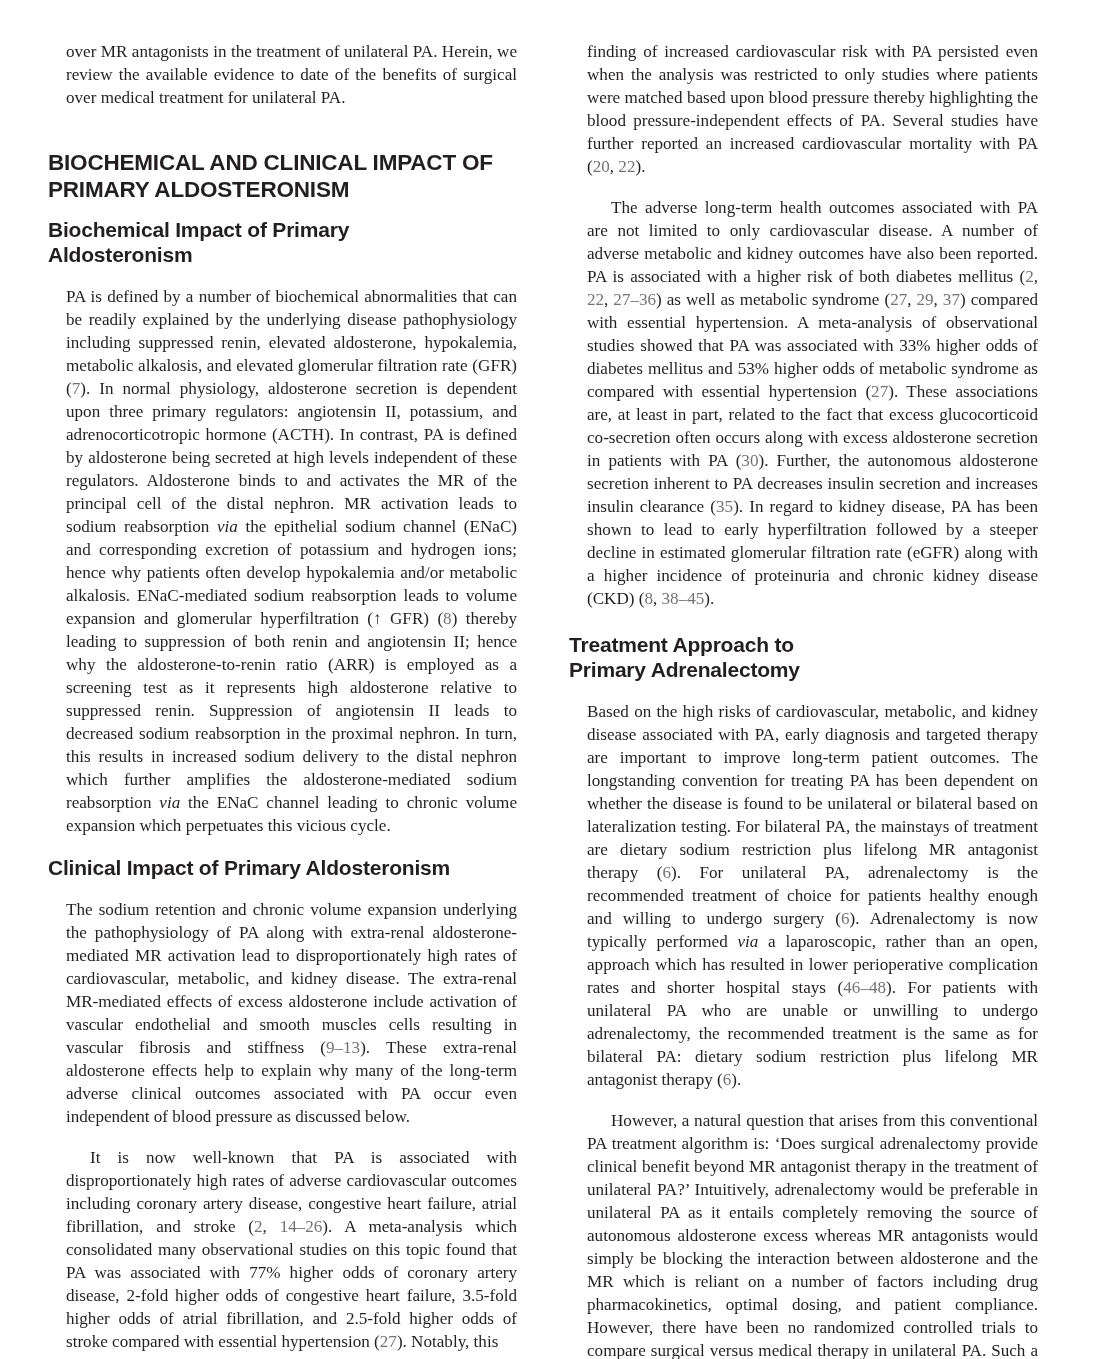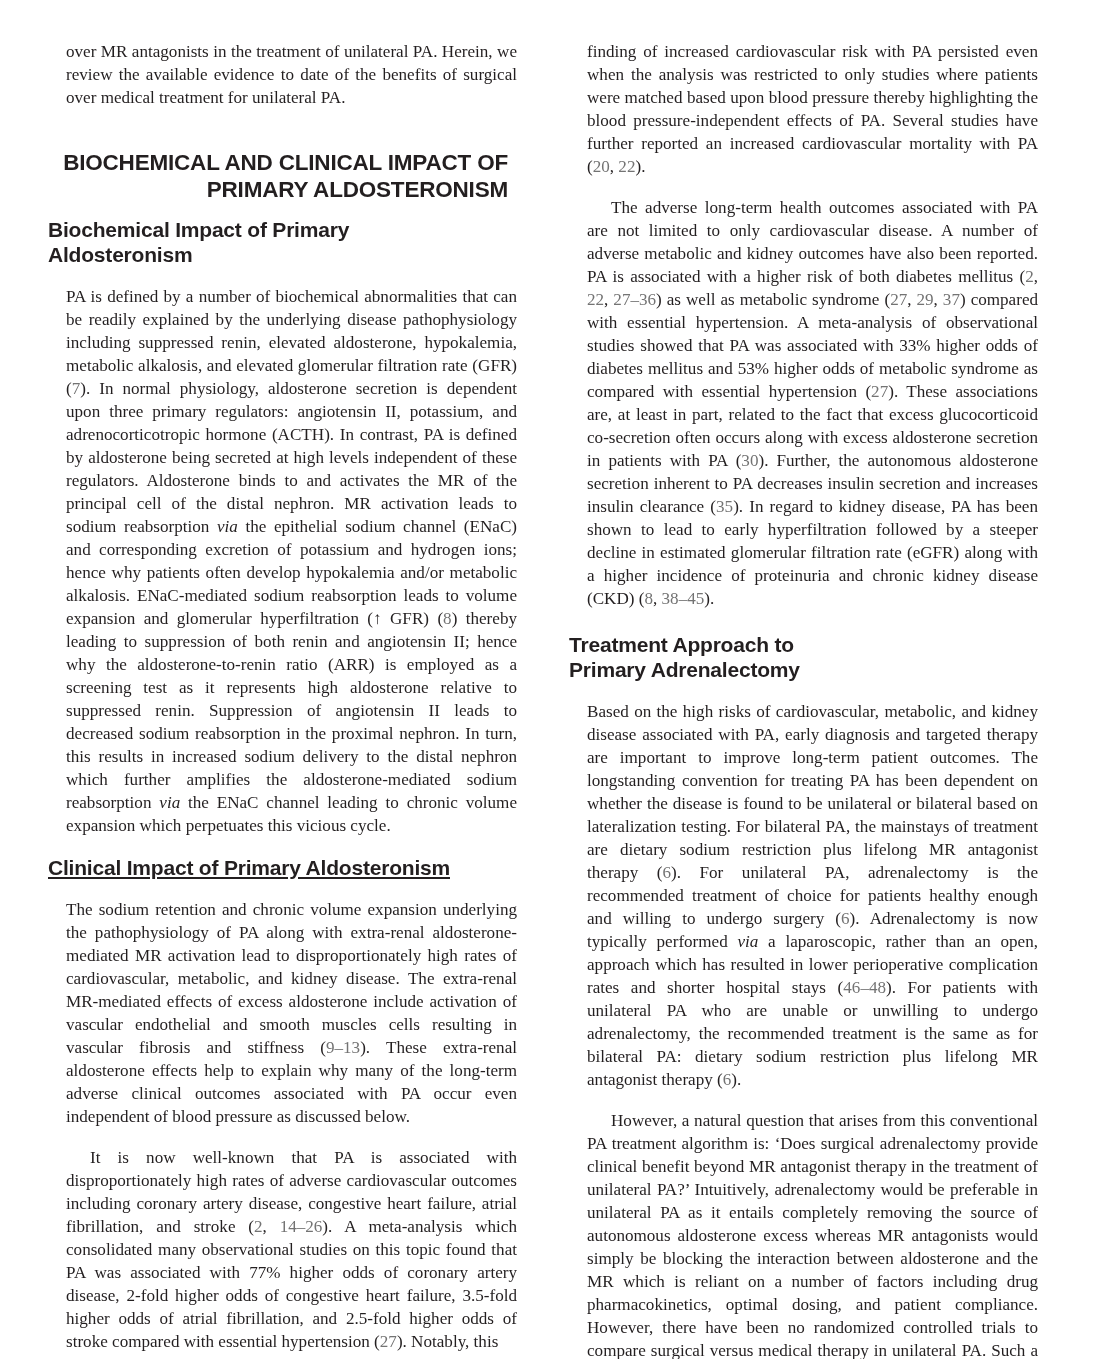--- a/index.html
+++ b/index.html
@@ -4,35 +4,35 @@
 <style>
   html, body { margin: 0; padding: 0; background: #ffffff; }
   body { width: 1100px; height: 1359px; position: relative; overflow: hidden; color: #231f20; }
   .col { position: absolute; top: 22px; width: 487px; font-family: "Liberation Serif", serif; font-size: 17.1px; line-height: 23px; text-align: justify; }
   .col-left { left: 48px; }
   .col-right { left: 569px; }
   p { margin: 18px; }
   p.indent { text-indent: 24px; }
   .cite { color: #737373; }
   .it { font-style: italic; }
-  h2.section { font-family: "Liberation Sans", sans-serif; font-weight: bold; font-size: 22.5px; line-height: 27px; margin: 0; text-align: right; letter-spacing: -0.2px; }
+  h2.section { font-family: "Liberation Sans", sans-serif; font-weight: bold; font-size: 22.5px; line-height: 27px; margin: 0; text-align: left; letter-spacing: -0.2px; }
   h3.sub { font-family: "Liberation Sans", sans-serif; font-weight: bold; font-size: 21px; line-height: 25px; margin: 0; text-align: left; letter-spacing: -0.2px; }
 </style>
 </head>
 <body>
 
 <div class="col col-left">
   <p><span>over MR antagonists in the treatment of unilateral PA. Herein, we review the available evidence to date of the benefits of surgical over medical treatment for unilateral PA.</span></p>
 
   <h2 class="section" style="margin-top:40px; width:460px;">BIOCHEMICAL AND CLINICAL IMPACT OF PRIMARY ALDOSTERONISM</h2>
 
   <h3 class="sub" style="margin-top:14px; width:380px;">Biochemical Impact of Primary Aldosteronism</h3>
   <p><span>PA is defined by a number of biochemical abnormalities that can be readily explained by the underlying disease pathophysiology including suppressed renin, elevated aldosterone, hypokalemia, metabolic alkalosis, and elevated glomerular filtration rate (GFR) (</span><span class="cite">7</span><span>). In normal physiology, aldosterone secretion is dependent upon three primary regulators: angiotensin II, potassium, and adrenocorticotropic hormone (ACTH). In contrast, PA is defined by aldosterone being secreted at high levels independent of these regulators. Aldosterone binds to and activates the MR of the principal cell of the distal nephron. MR activation leads to sodium reabsorption </span><span class="it">via</span><span> the epithelial sodium channel (ENaC) and corresponding excretion of potassium and hydrogen ions; hence why patients often develop hypokalemia and/or metabolic alkalosis. ENaC-mediated sodium reabsorption leads to volume expansion and glomerular hyperfiltration (↑ GFR) (</span><span class="cite">8</span><span>) thereby leading to suppression of both renin and angiotensin II; hence why the aldosterone-to-renin ratio (ARR) is employed as a screening test as it represents high aldosterone relative to suppressed renin. Suppression of angiotensin II leads to decreased sodium reabsorption in the proximal nephron. In turn, this results in increased sodium delivery to the distal nephron which further amplifies the aldosterone-mediated sodium reabsorption </span><span class="it">via</span><span> the ENaC channel leading to chronic volume expansion which perpetuates this vicious cycle.</span></p>
 
-  <h3 class="sub" style="margin-top:18px;text-decoration:underline;">Clinical Impact of Primary Aldosteronism</h3>
+  <h3 class="sub" style="margin-top:18px;">Clinical Impact of Primary Aldosteronism</h3>
   <p><span>The sodium retention and chronic volume expansion underlying the pathophysiology of PA along with extra-renal aldosterone-mediated MR activation lead to disproportionately high rates of cardiovascular, metabolic, and kidney disease. The extra-renal MR-mediated effects of excess aldosterone include activation of vascular endothelial and smooth muscles cells resulting in vascular fibrosis and stiffness (</span><span class="cite">9–13</span><span>). These extra-renal aldosterone effects help to explain why many of the long-term adverse clinical outcomes associated with PA occur even independent of blood pressure as discussed below.</span></p>
   <p class="indent"><span>It is now well-known that PA is associated with disproportionately high rates of adverse cardiovascular outcomes including coronary artery disease, congestive heart failure, atrial fibrillation, and stroke (</span><span class="cite">2</span><span>, </span><span class="cite">14–26</span><span>). A meta-analysis which consolidated many observational studies on this topic found that PA was associated with 77% higher odds of coronary artery disease, 2-fold higher odds of congestive heart failure, 3.5-fold higher odds of atrial fibrillation, and 2.5-fold higher odds of stroke compared with essential hypertension (</span><span class="cite">27</span><span>). Notably, this</span></p>
 </div>
 
 <div class="col col-right">
   <p><span>finding of increased cardiovascular risk with PA persisted even when the analysis was restricted to only studies where patients were matched based upon blood pressure thereby highlighting the blood pressure-independent effects of PA. Several studies have further reported an increased cardiovascular mortality with PA (</span><span class="cite">20</span><span>, </span><span class="cite">22</span><span>).</span></p>
   <p class="indent"><span>The adverse long-term health outcomes associated with PA are not limited to only cardiovascular disease. A number of adverse metabolic and kidney outcomes have also been reported. PA is associated with a higher risk of both diabetes mellitus (</span><span class="cite">2</span><span>, </span><span class="cite">22</span><span>, </span><span class="cite">27–36</span><span>) as well as metabolic syndrome (</span><span class="cite">27</span><span>, </span><span class="cite">29</span><span>, </span><span class="cite">37</span><span>) compared with essential hypertension. A meta-analysis of observational studies showed that PA was associated with 33% higher odds of diabetes mellitus and 53% higher odds of metabolic syndrome as compared with essential hypertension (</span><span class="cite">27</span><span>). These associations are, at least in part, related to the fact that excess glucocorticoid co-secretion often occurs along with excess aldosterone secretion in patients with PA (</span><span class="cite">30</span><span>). Further, the autonomous aldosterone secretion inherent to PA decreases insulin secretion and increases insulin clearance (</span><span class="cite">35</span><span>). In regard to kidney disease, PA has been shown to lead to early hyperfiltration followed by a steeper decline in estimated glomerular filtration rate (eGFR) along with a higher incidence of proteinuria and chronic kidney disease (CKD) (</span><span class="cite">8</span><span>, </span><span class="cite">38–45</span><span>).</span></p>
 
   <h3 class="sub" style="margin-top:22px; width:300px;">Treatment Approach to Primary Adrenalectomy</h3>
   <p><span>Based on the high risks of cardiovascular, metabolic, and kidney disease associated with PA, early diagnosis and targeted therapy are important to improve long-term patient outcomes. The longstanding convention for treating PA has been dependent on whether the disease is found to be unilateral or bilateral based on lateralization testing. For bilateral PA, the mainstays of treatment are dietary sodium restriction plus lifelong MR antagonist therapy (</span><span class="cite">6</span><span>). For unilateral PA, adrenalectomy is the recommended treatment of choice for patients healthy enough and willing to undergo surgery (</span><span class="cite">6</span><span>). Adrenalectomy is now typically performed </span><span class="it">via</span><span> a laparoscopic, rather than an open, approach which has resulted in lower perioperative complication rates and shorter hospital stays (</span><span class="cite">46–48</span><span>). For patients with unilateral PA who are unable or unwilling to undergo adrenalectomy, the recommended treatment is the same as for bilateral PA: dietary sodium restriction plus lifelong MR antagonist therapy (</span><span class="cite">6</span><span>).</span></p>

